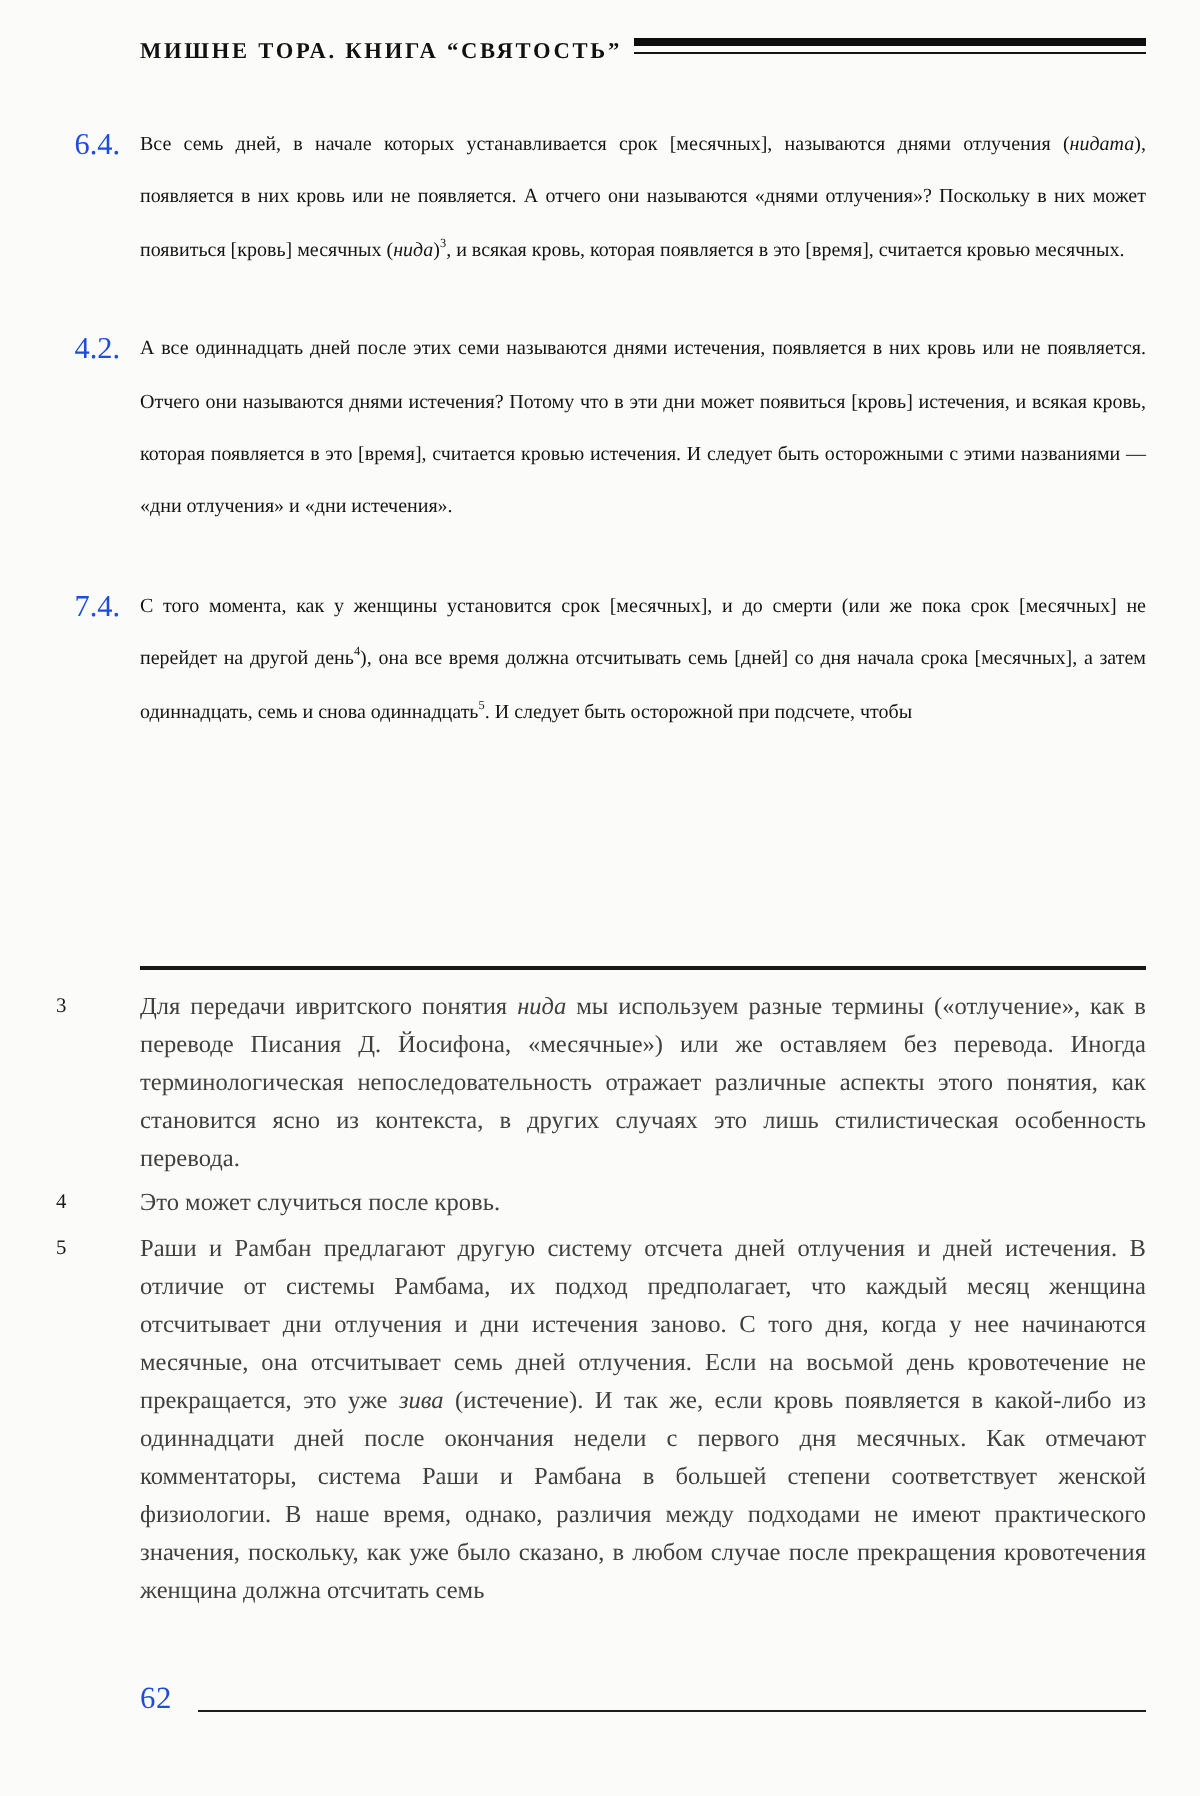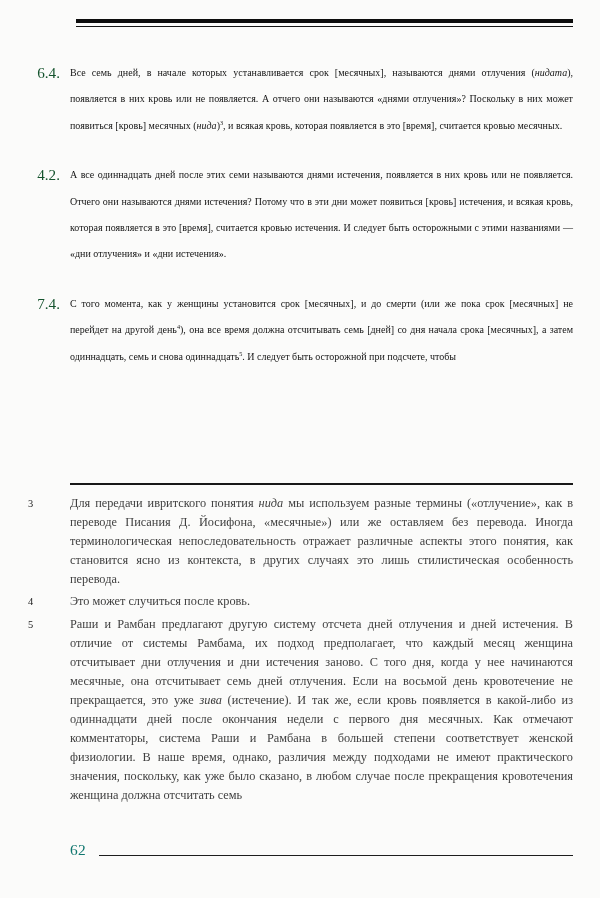--- a/index.html
+++ b/index.html
@@ -81,21 +81,21 @@
     margin-bottom: 23px;
   }
   .clause-number {
     position: absolute;
     left: 0;
     top: 0;
     width: 60px;
     text-align: right;
     font-size: 15.2px;
     line-height: 26.4px;
-    color: #14532d;
+    color: #1d4ed8;
   }
   .clause-text {
     font-size: 10px;
     line-height: 26.4px;
     text-align: justify;
     text-justify: inter-word;
     hyphens: manual;
     color: #141414;
   }
   .clause-text i { font-style: italic; }
@@ -154,38 +154,39 @@
     left: 70px;
     right: 27px;
     bottom: 38px;
     height: 20px;
     display: flex;
     align-items: center;
   }
   .folio-number {
     font-size: 15.4px;
     line-height: 1;
-    color: #0f766e;
+    color: #1d4ed8;
     letter-spacing: 0.3px;
   }
   .folio-rule {
     flex: 1 1 auto;
     margin-left: 13px;
     height: 1.3px;
     background: #1d1d1d;
     align-self: flex-end;
     margin-bottom: 4px;
   }
 </style>
 </head>
 <body>
 
 <div class="page">
 
   <div class="running-head">
+    <span class="running-head-title">Мишне Тора. Книга “Святость”</span>
     <span class="running-head-rule"></span>
   </div>
 
   <div class="body-block">
 
     <div class="clause">
       <span class="clause-number">6.4.</span>
       <div class="clause-text">Все семь дней, в начале которых устанавливается срок [месяч­ных], называются днями отлучения (<i>нидата</i>), появляется в них кровь или не появляется. А отчего они называются «днями отлучения»? Поскольку в них может появиться [кровь] месяч­ных (<i>нида</i>)<sup>3</sup>, и всякая кровь, которая появляется в это [время], считается кровью месячных.</div>
     </div>
 

